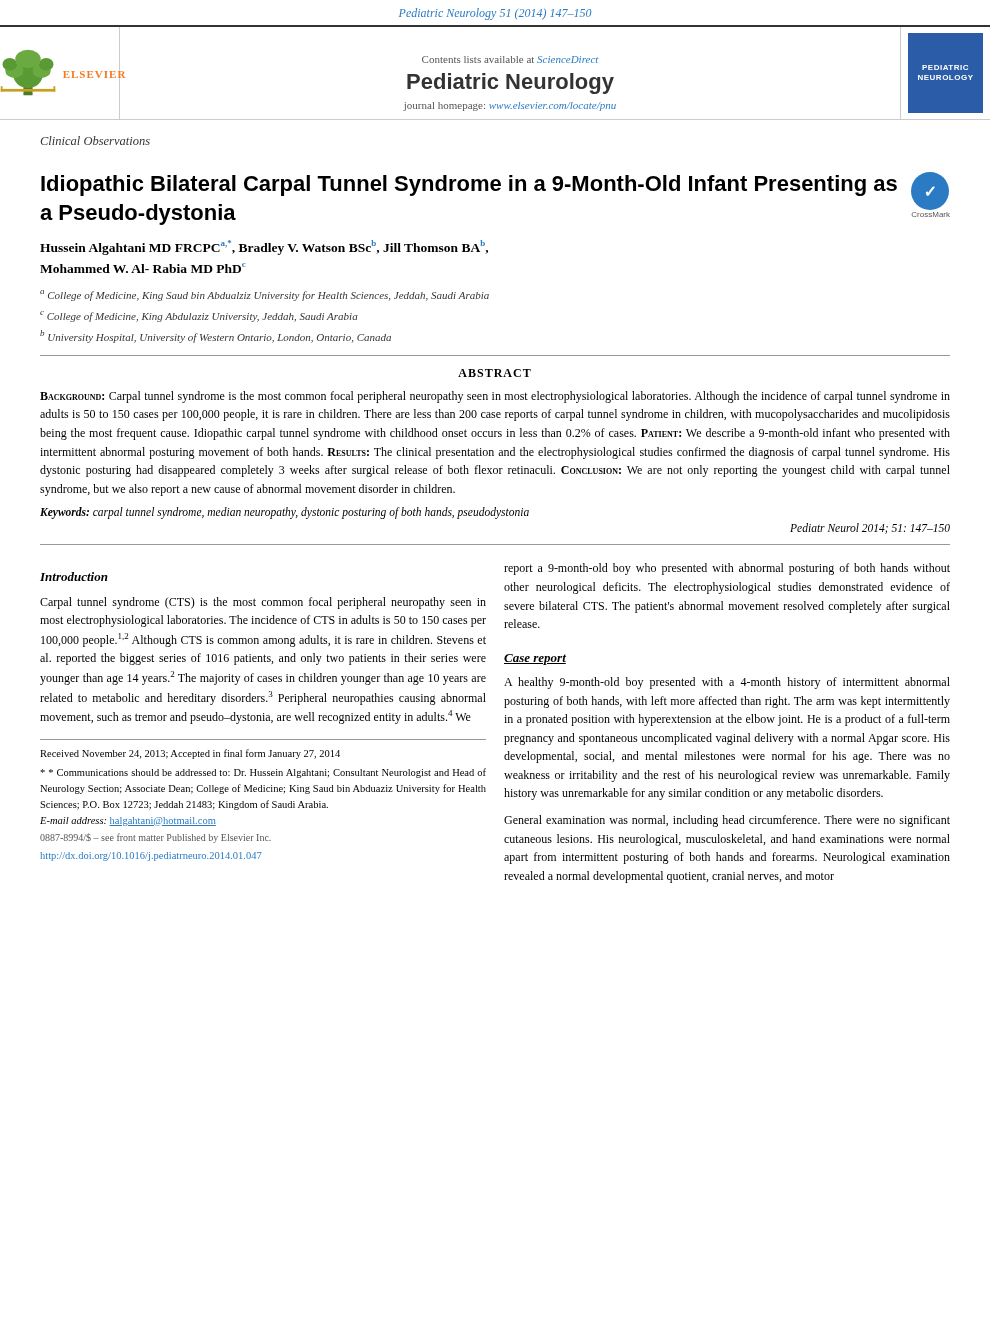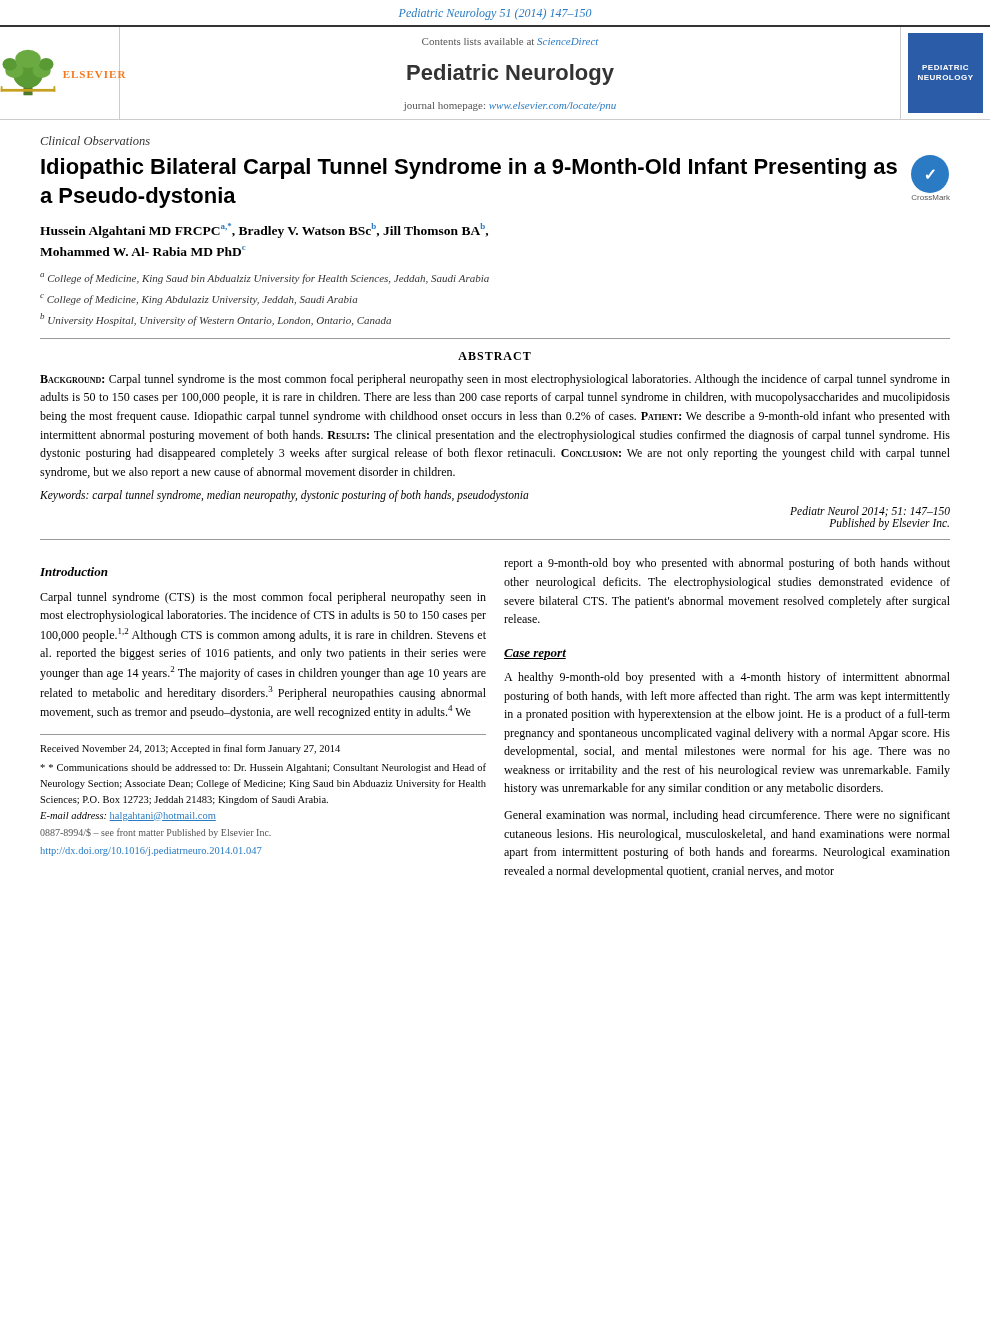--- a/index.html
+++ b/index.html
@@ -48,21 +48,21 @@
       font-weight: bold;
       color: #f47920;
       letter-spacing: 1px;
       margin-top: 2px;
     }
     .header-center {
       flex: 1;
       display: flex;
       flex-direction: column;
       align-items: center;
-      justify-content: space-between;
+      justify-content: flex-end;
       padding: 8px 10px;
     }
     .sciencedirect-line {
       font-size: 11px;
       color: #555;
       margin-bottom: 4px;
     }
     .sciencedirect-link {
       color: #2a7bc4;
       font-style: italic;
@@ -111,21 +111,21 @@
       line-height: 1.2;
     }
     .content-area {
       padding: 0 40px;
     }
     .section-label {
       font-style: italic;
       font-size: 12.5px;
       color: #333;
       margin-top: 14px;
-      margin-bottom: 4px;
+      margin-bottom: 21px;
     }
     .article-title {
       font-size: 22px;
       font-weight: bold;
       font-family: Arial, sans-serif;
       line-height: 1.3;
       margin-bottom: 10px;
       color: #000;
     }
     .crossmark {
@@ -197,21 +197,21 @@
     .abstract-bold {
       font-weight: bold;
       font-variant: small-caps;
     }
     .keywords-line {
       font-size: 11.5px;
       margin-top: 8px;
       font-style: italic;
     }
     .keywords-label {
-      font-weight: normal;
+      font-weight: bold;
       font-style: italic;
     }
     .pub-info {
       font-size: 11.5px;
       text-align: right;
       margin-top: 4px;
       font-style: italic;
     }
     .two-column {
       display: flex;
@@ -340,21 +340,20 @@
       The clinical presentation and the electrophysiological studies confirmed the diagnosis of carpal tunnel syndrome. His dystonic posturing had disappeared completely 3 weeks after surgical release of both flexor retinaculi.
       <span class="abstract-bold"> Conclusion:</span>
       We are not only reporting the youngest child with carpal tunnel syndrome, but we also report a new cause of abnormal movement disorder in children.
     </div>
     <div class="keywords-line">
       <span class="keywords-label">Keywords:</span>
       <span>carpal tunnel syndrome, median neuropathy, dystonic posturing of both hands, pseudodystonia</span>
     </div>
     <div class="pub-info">
       <div>Pediatr Neurol 2014; 51: 147–150</div>
-      <div>Published by Elsevier Inc.</div>
     </div>
   </div>
 
   <hr class="divider">
 
   <div class="two-column">
 
     <div class="col-left">
       <div class="section-heading">Introduction</div>
       <p>

